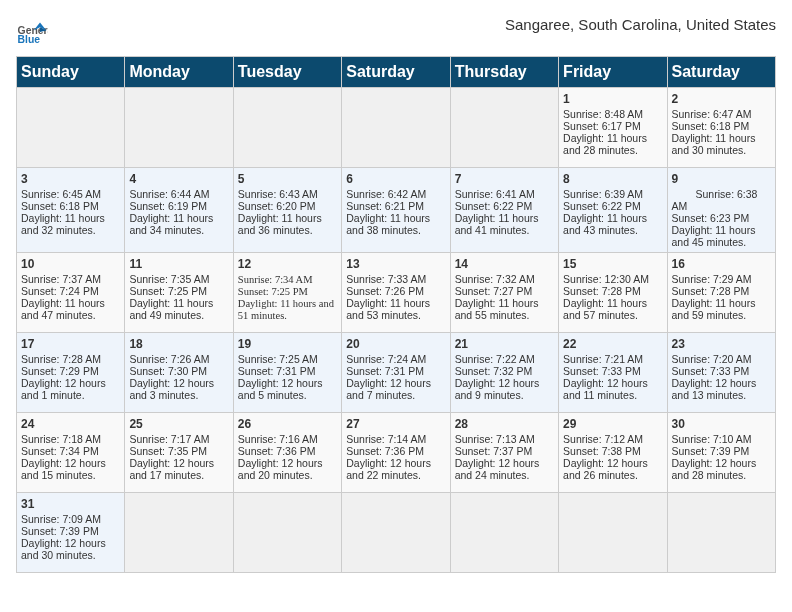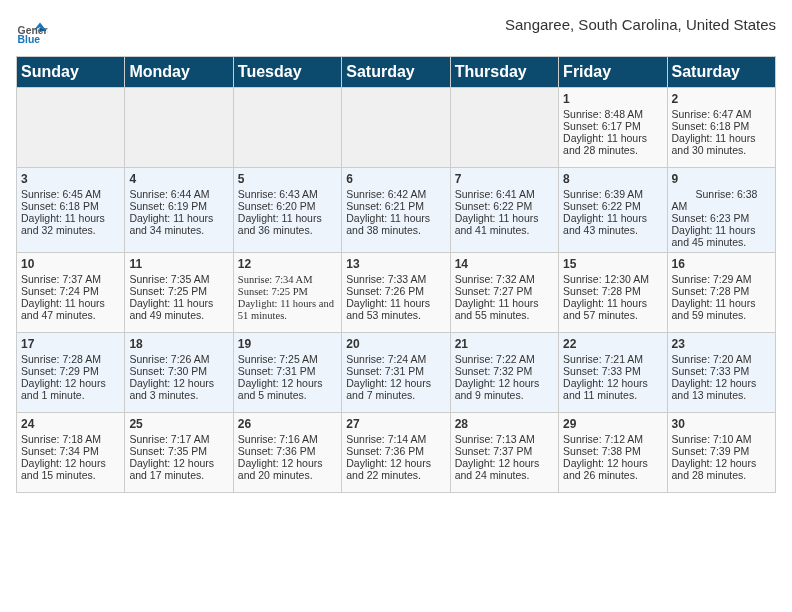--- a/index.html
+++ b/index.html
@@ -206,14 +206,25 @@
         <td><span class="day-number">28</span><span style="white-space: pre-line;">Sunrise: 7:13 AM
 Sunset: 7:37 PM
 Daylight: 12 hours and 24 minutes.</span></td>
         <td><span class="day-number">29</span><span style="white-space: pre-line;">Sunrise: 7:12 AM
 Sunset: 7:38 PM
 Daylight: 12 hours and 26 minutes.</span></td>
         <td><span class="day-number">30</span><span style="white-space: pre-line;">Sunrise: 7:10 AM
 Sunset: 7:39 PM
 Daylight: 12 hours and 28 minutes.</span></td>
       </tr>
+      <tr>
+        <td><span class="day-number">31</span><span style="white-space: pre-line;">Sunrise: 7:09 AM
+Sunset: 7:39 PM
+Daylight: 12 hours and 30 minutes.</span></td>
+        <td class="empty-cell"></td>
+        <td class="empty-cell"></td>
+        <td class="empty-cell"></td>
+        <td class="empty-cell"></td>
+        <td class="empty-cell"></td>
+        <td class="empty-cell"></td>
+      </tr>
     </tbody>
 </table>
 
 </body></html>

